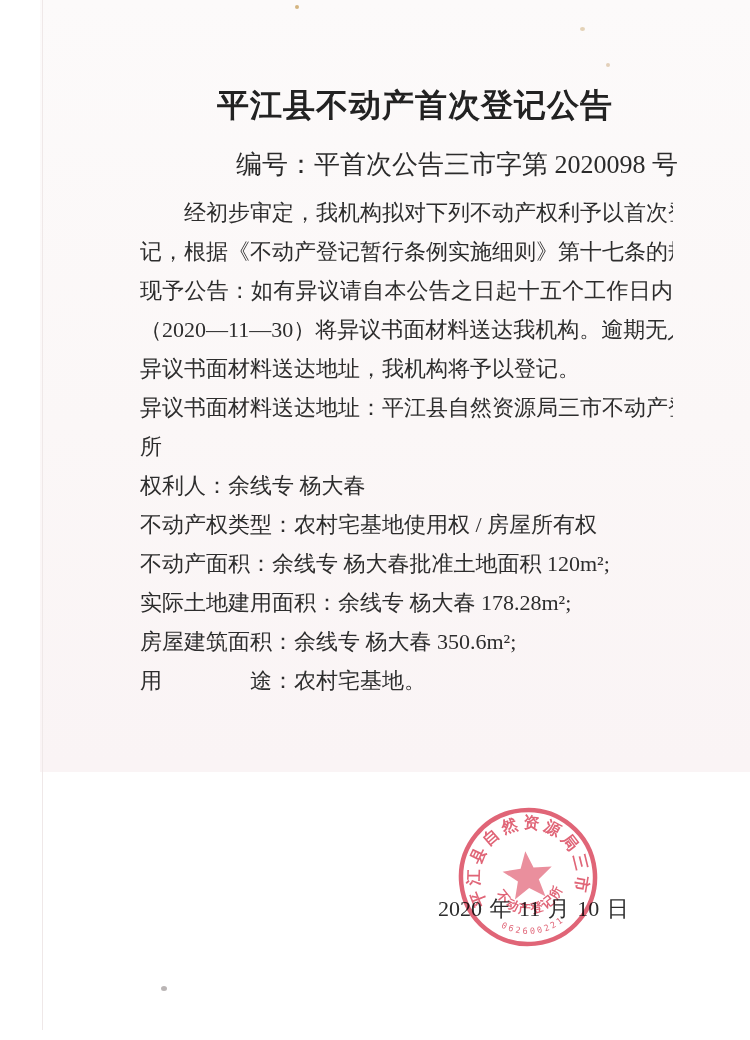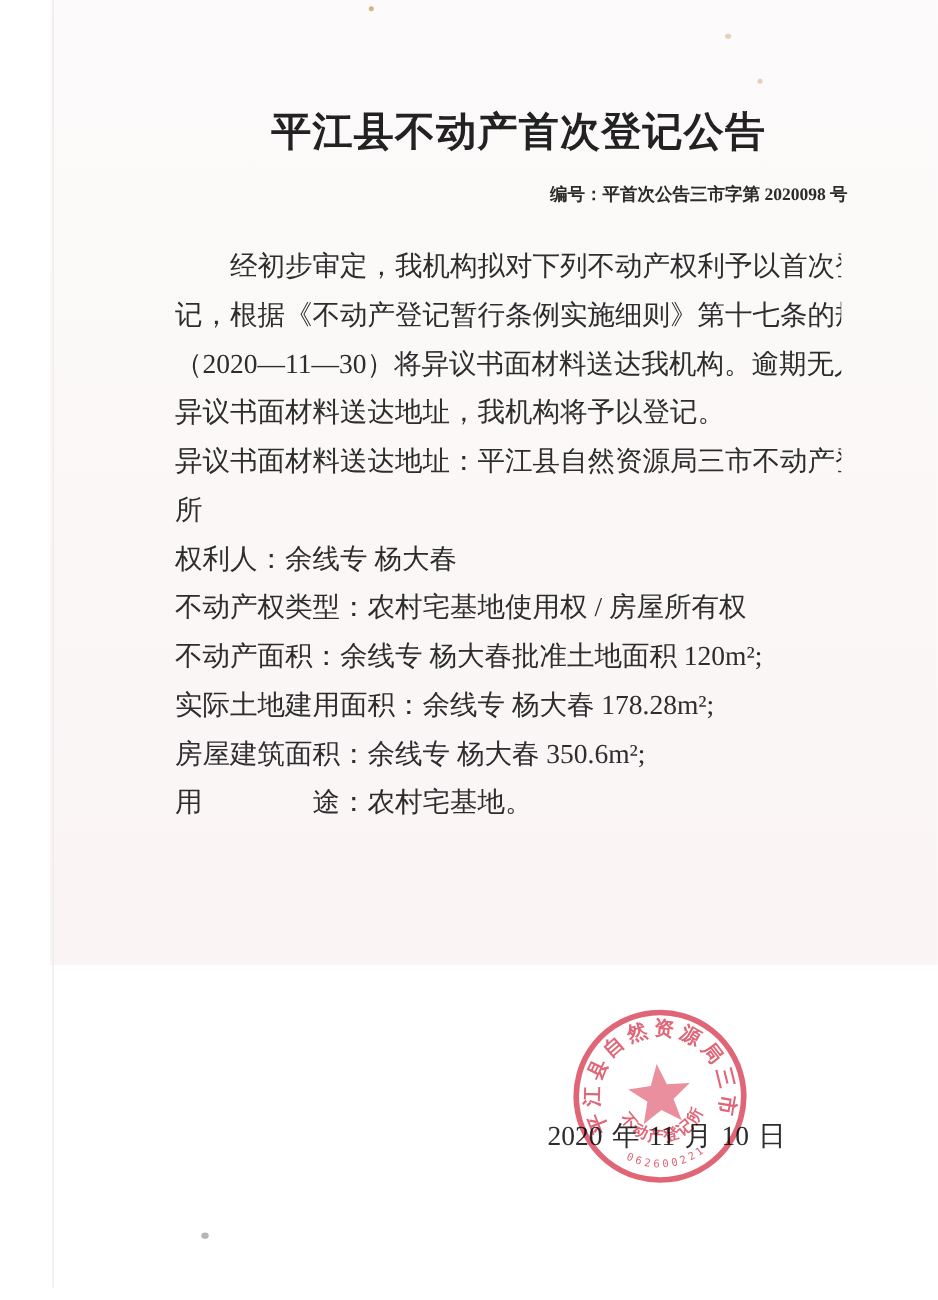--- a/index.html
+++ b/index.html
@@ -10,22 +10,22 @@
           color:#2d2d2d;margin-left:40px; }
   .edge-right { position:absolute; top:0; right:9px; width:2px; height:1031px;
                 background:#eadfe0; opacity:.8; }
   .edge-left  { position:absolute; top:0; left:2px; width:1px; height:1031px;
                 background:#efe8e8; }
   .bottom-strip { position:absolute; left:0; top:1030px; width:750px; height:10px;
                   background:#ffffff; }
   .title { position:absolute; top:84px; left:0; width:750px; margin:0;
            text-align:center; font-size:32px; font-weight:600; letter-spacing:1px;
            color:#222; white-space:nowrap; }
-  .doc-number { position:absolute; top:147px; right:112px; font-size:14px;
-                white-space:nowrap; color:#2b2b2b;font-weight:bold; }
+  .doc-number { position:absolute; top:147px; right:112px; font-size:26px;
+                white-space:nowrap; color:#2b2b2b; }
   .body-text { position:absolute; top:193px; left:100px; width:533px;
                font-size:22px; color:#2d2d2d; }
   .line { height:39px; line-height:39px; white-space:nowrap; overflow:hidden; }
   .line.just { text-align:justify; text-align-last:justify; }
   .line.indent { padding-left:44px; }
   .issuer { position:absolute; top:845px; left:206px; font-size:20.5px;
             white-space:nowrap; color:#2d2d2d; }
   .date { position:absolute; top:894px; left:398px; font-size:22px;
           white-space:nowrap; color:#2d2d2d; word-spacing:2px; }
   .seal { position:absolute; left:408px; top:797px; width:160px; height:160px;
@@ -48,20 +48,21 @@
 
 <div class="page">
 
   <h1 class="title">平江县不动产首次登记公告</h1>
 
   <div class="doc-number">编号：平首次公告三市字第 2020098 号</div>
 
   <div class="body-text">
     <div class="line just indent">经初步审定，我机构拟对下列不动产权利予以首次登</div>
     <div class="line just">记，根据《不动产登记暂行条例实施细则》第十七条的规定，</div>
+    <div class="line just">现予公告：如有异议请自本公告之日起十五个工作日内</div>
     <div class="line just">（2020—11—30）将异议书面材料送达我机构。逾期无人提</div>
     <div class="line">异议书面材料送达地址，我机构将予以登记。</div>
     <div class="line just">异议书面材料送达地址：平江县自然资源局三市不动产登记</div>
     <div class="line">所</div>
     <div class="line">权利人：余线专 杨大春</div>
     <div class="line">不动产权类型：农村宅基地使用权 / 房屋所有权</div>
     <div class="line">不动产面积：余线专 杨大春批准土地面积 120m²;</div>
     <div class="line">实际土地建用面积：余线专 杨大春 178.28m²;</div>
     <div class="line">房屋建筑面积：余线专 杨大春 350.6m²;</div>
     <div class="line">用　　　　途：农村宅基地。</div>

